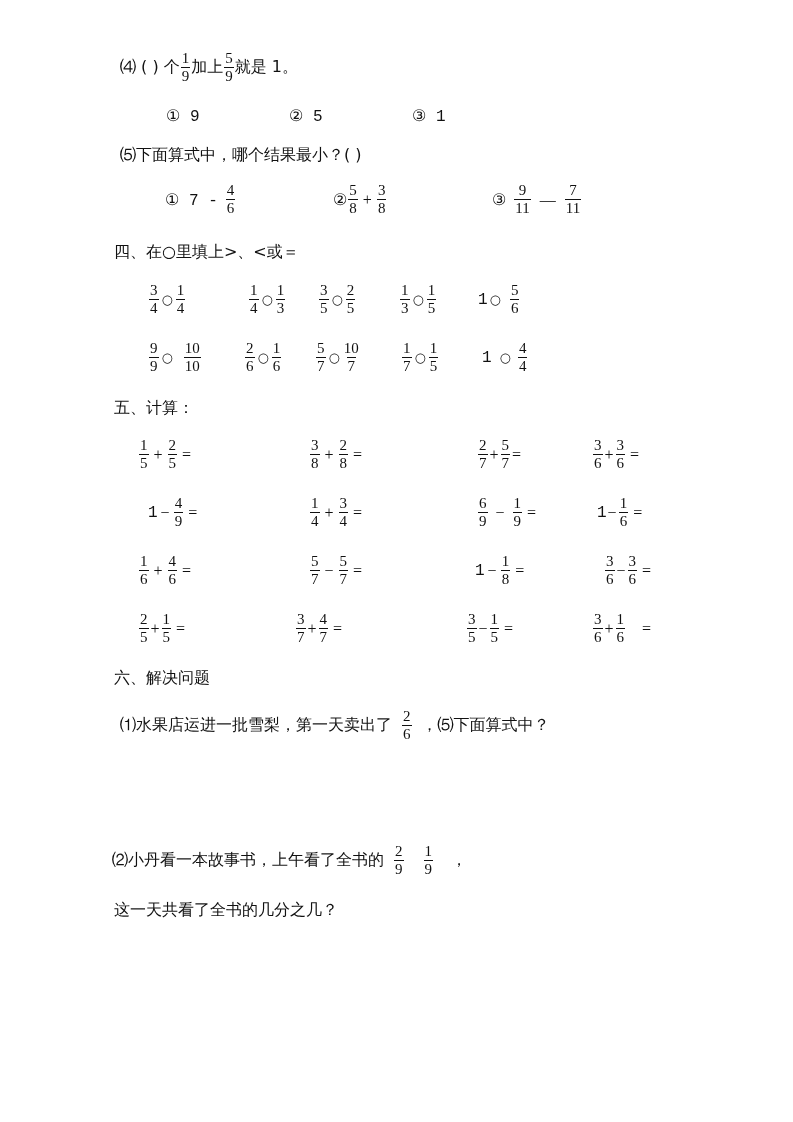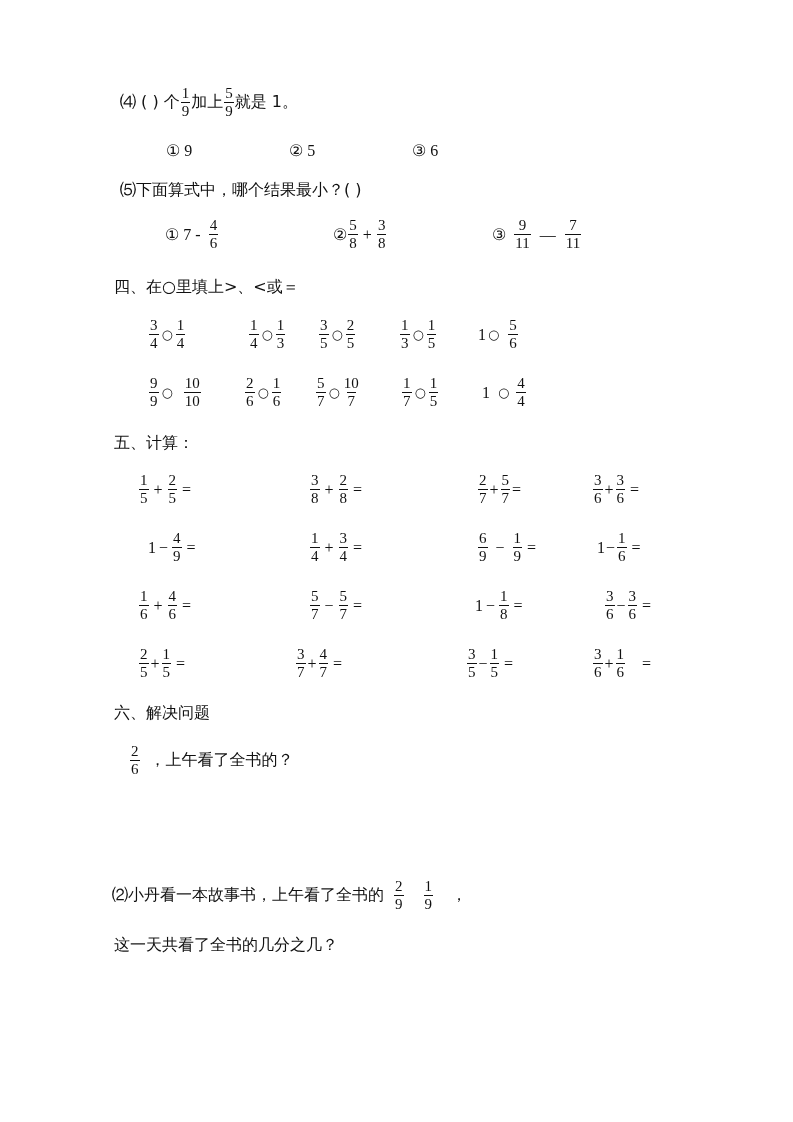--- a/index.html
+++ b/index.html
@@ -1,23 +1,23 @@
 <!DOCTYPE html>
 <html><head>
 <meta charset="utf-8">
 <style>
   html, body { margin: 0; padding: 0; background: #ffffff; }
   body {
     width: 793px; height: 1122px; position: relative; overflow: hidden;
     font-family: "DejaVu Sans", "Liberation Sans", sans-serif;
     color: #111111;
   }
-  .abs { position: absolute; white-space: nowrap; margin-top: 35px; }
+  .abs { position: absolute; white-space: nowrap; }
   .cn { font-family: "DejaVu Sans", sans-serif; font-size: 16px; }
-  .num { font-family: Liberation Serif, serif; font-size: 16px; }
+  .num { font-family: Liberation Mono, monospace; font-size: 16px; }
   .frac {
     display: inline-flex; flex-direction: column; align-items: center;
     vertical-align: middle; font-family: "Liberation Serif", "DejaVu Serif", serif;
     font-size: 15px; line-height: 17px; margin: 0 1px;
   }
   .frac .n { display: block; padding: 0 1px; }
   .frac .d { display: block; padding: 0 1px; border-top: 1px solid #111; }
   .line { display: flex; align-items: center; }
   .op { font-family: "Liberation Serif", "DejaVu Serif", serif; font-size: 16px; margin: 0 4px; }
   .circ { font-size: 13px; margin: 0 2px; }
@@ -33,21 +33,21 @@
     </span>
   <span> 加上</span>
   <span class="frac">
       <span class="n">5</span>
       <span class="d">9</span>
     </span>
   <span> 就是 1。</span>
 </div>
 <div class="abs num" style="left:166px; top:106px;">① 9</div>
 <div class="abs num" style="left:289px; top:106px;">② 5</div>
-<div class="abs num" style="left:412px; top:106px;">③ 6</div>
+<div class="abs num" style="left:412px; top:106px;">③ 1</div>
 
 <div class="abs cn" style="left:120px; top:145px;">⑸下面算式中，哪个结果最小？(        )</div>
 <div class="abs line" style="left:165px; top:182px;">
   <span class="num">① 7 -</span>
   <span class="frac" style="margin-left:8px;">
       <span class="n">4</span>
       <span class="d">6</span>
     </span>
 </div>
 <div class="abs line" style="left:333px; top:182px;">
@@ -368,25 +368,26 @@
   <span class="frac">
       <span class="n">1</span>
       <span class="d">6</span>
     </span>
   <span class="op" style="margin-left:16px;">=</span>
 </div>
 
 <div class="abs cn" style="left:114px; top:668px;">六、解决问题</div>
 
 <div class="abs line cn" style="left:120px; top:708px;">
+  <span>⑴水果店运进一批雪梨，第一天卖出了</span>
   <span class="frac" style="margin:0 10px;">
       <span class="n">2</span>
       <span class="d">6</span>
     </span>
-  <span>，上午看了全书的？</span>
+  <span>，⑸下面算式中？</span>
 </div>
 
 <div class="abs line cn" style="left:112px; top:843px;">
   <span>⑵小丹看一本故事书，上午看了全书的</span>
   <span class="frac" style="margin:0 10px;">
       <span class="n">2</span>
       <span class="d">9</span>
     </span>
   <span class="frac" style="margin:0 10px;">
       <span class="n">1</span>

